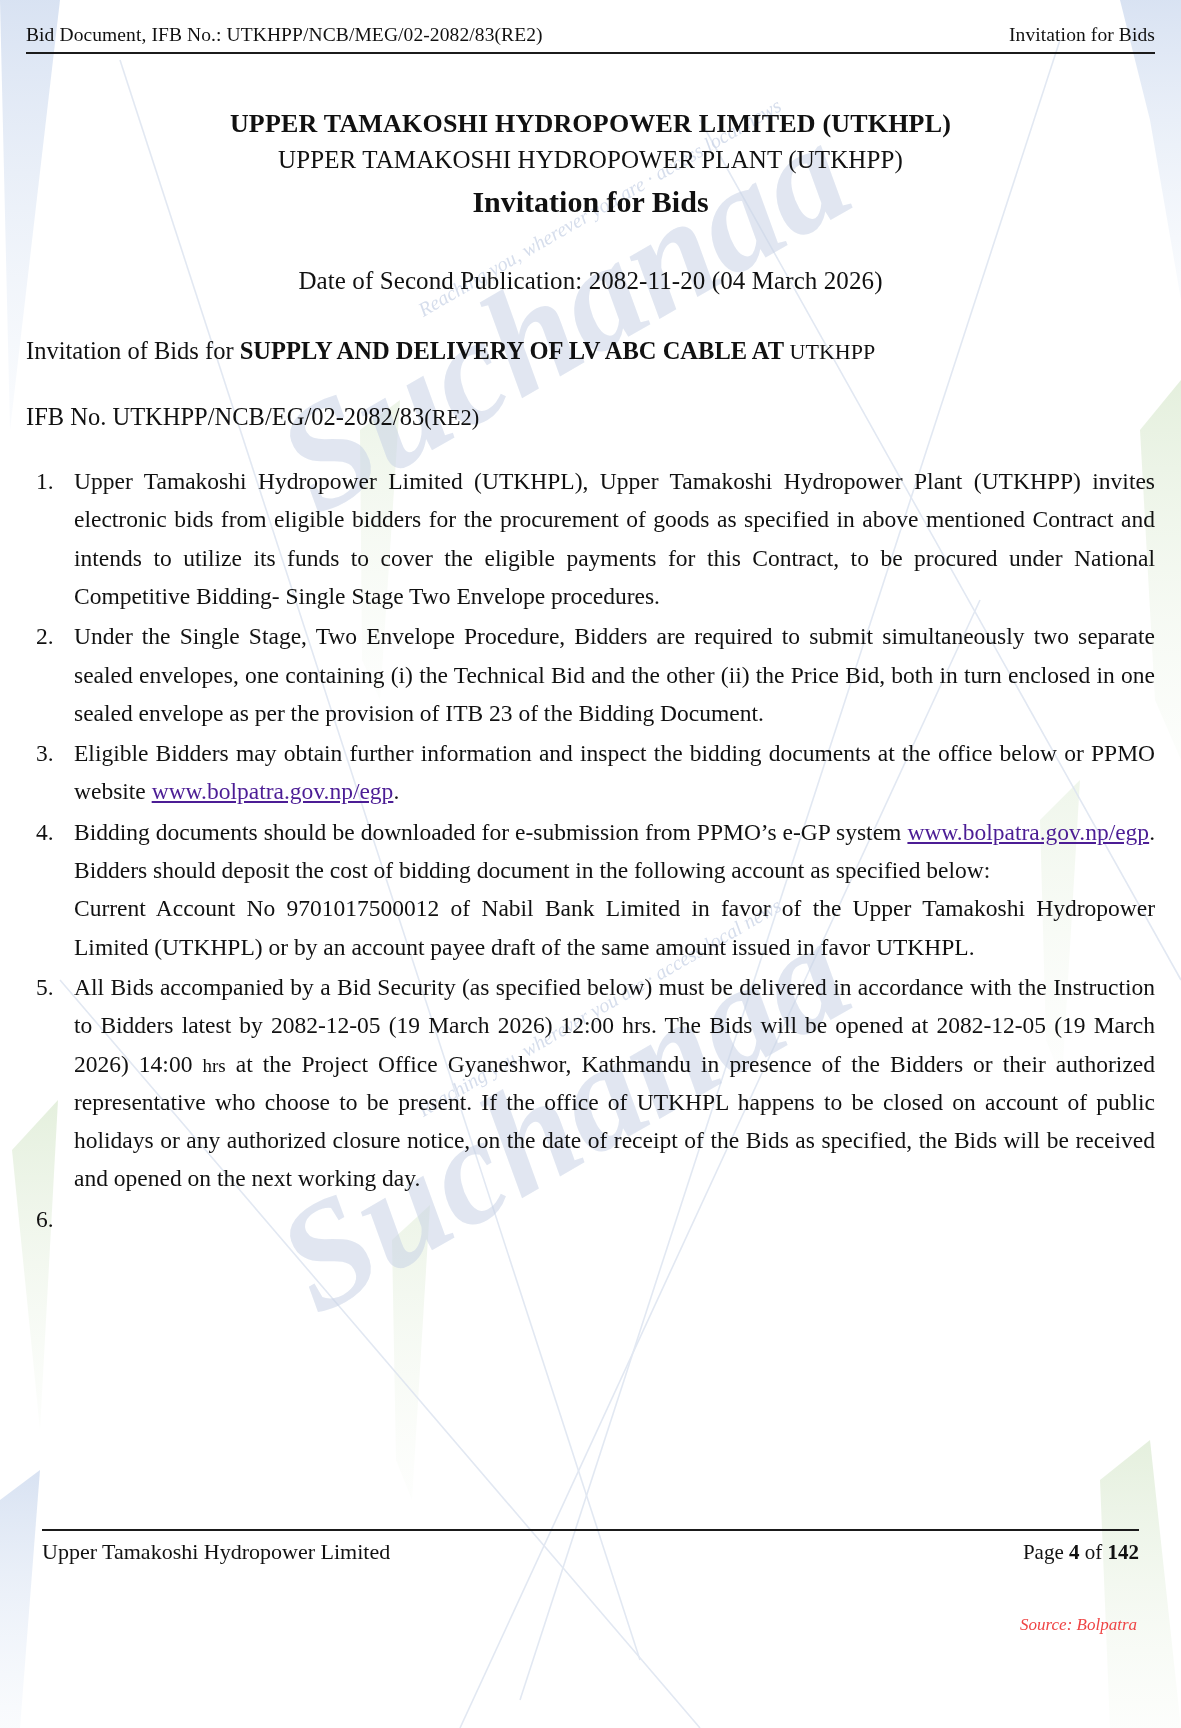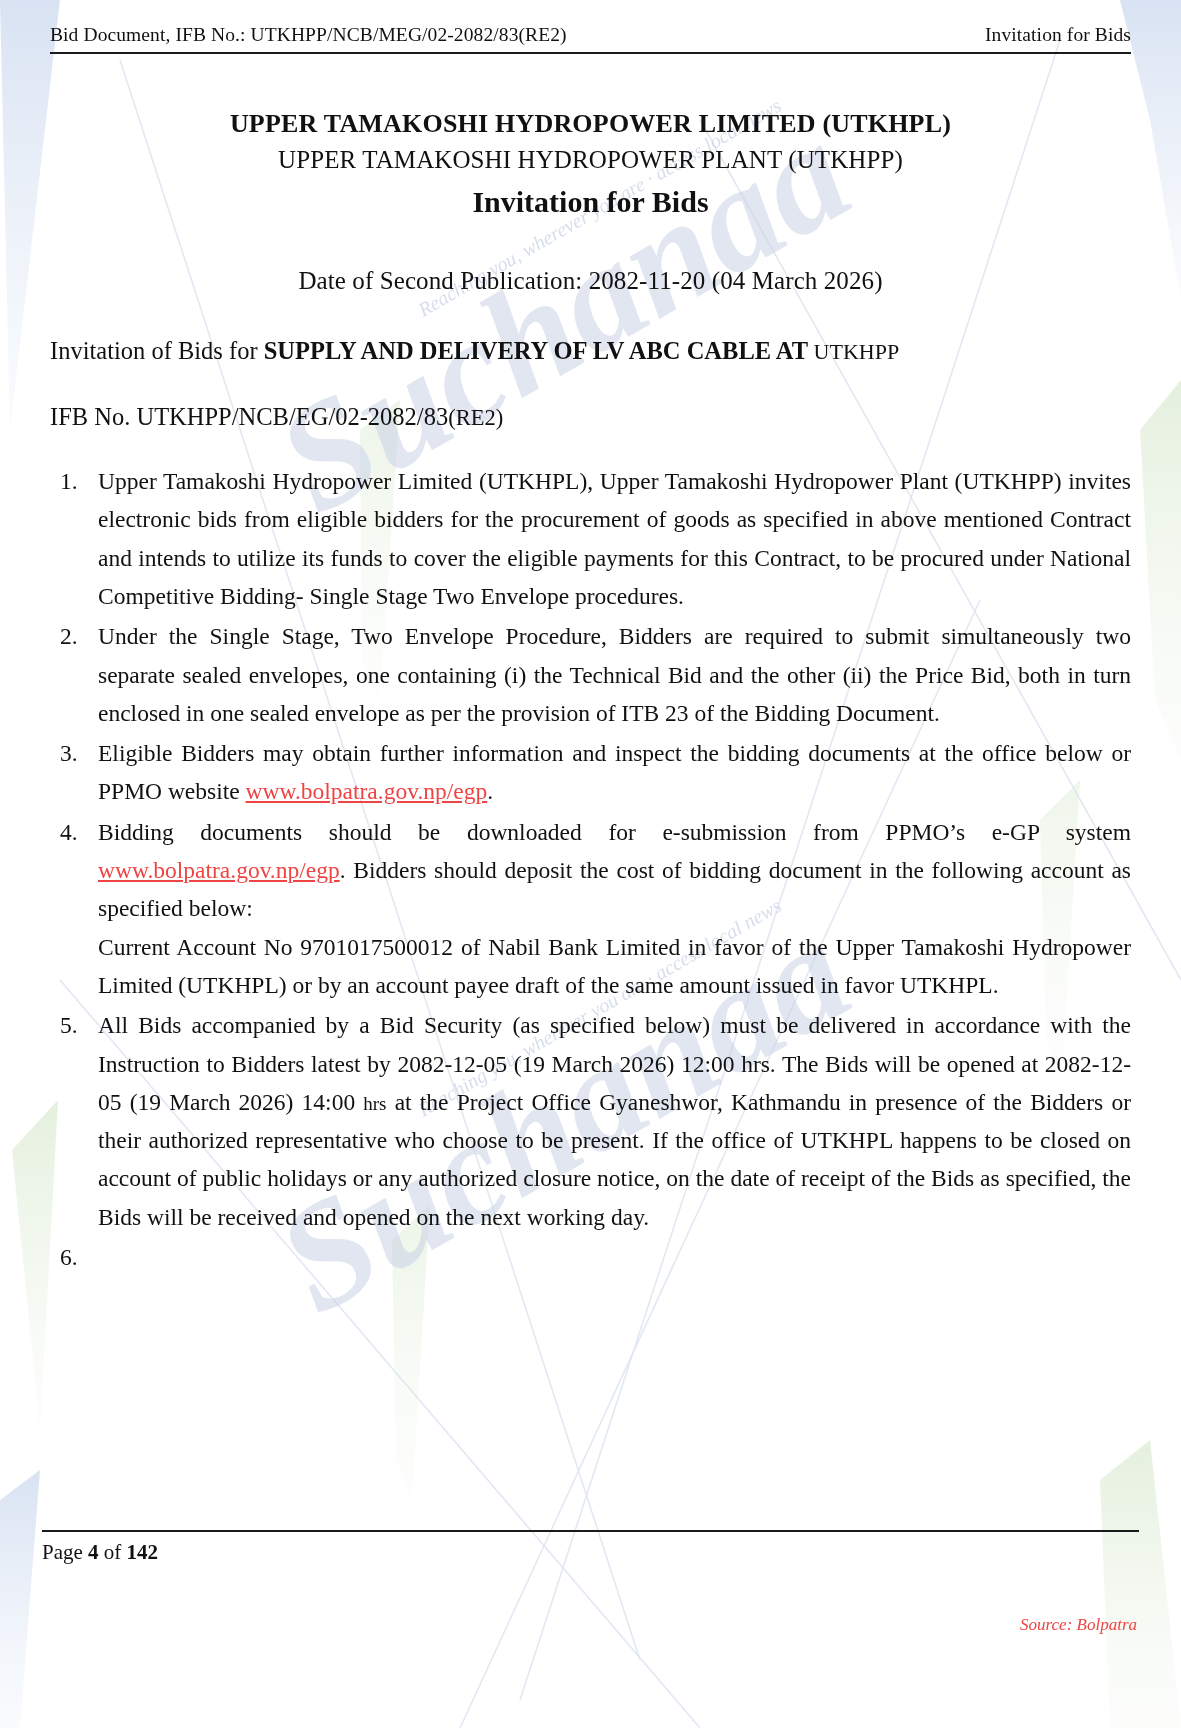--- a/index.html
+++ b/index.html
@@ -60,21 +60,21 @@
     white-space: nowrap;
     transform-origin: left center;
   }
   .wm-sub-1 { left: 420px; top: 300px; transform: rotate(-30deg); }
   .wm-sub-2 { left: 420px; top: 1100px; transform: rotate(-30deg); }
 
   
   .page {
     position: relative;
     z-index: 2;
-    padding: 0 50px;
+    padding: 0 26px;
     box-sizing: border-box;
     width: 1181px;
     height: 1653px;
   }
 
   
   .running-head {
     display: flex;
     justify-content: space-between;
     align-items: baseline;
@@ -151,21 +151,21 @@
     top: 0;
     width: 30px;
     text-align: left;
   }
   .sub-para {
     display: block;
     margin-top: 0;
     text-align: justify;
   }
   a.doc-link {
-    color: #ef4444;
+    color: #4c1d95;
     text-decoration: underline;
   }
   .hrs { font-size: 19px; }
 
   
   .footer-wrap {
     position: absolute;
     left: 42px;
     right: 42px;
     bottom: 88px;
@@ -286,19 +286,20 @@
 
     <li>
       <span class="num">6.</span>
     </li>
 
   </ol>
 
   <div class="footer-wrap">
     <hr class="foot-rule">
     <div class="footer-row">
+      <span>Upper Tamakoshi Hydropower Limited</span>
       <span class="pg"><span>Page </span><b>4</b><span> of </span><b>142</b></span>
     </div>
   </div>
 
   <div class="source-note">Source: Bolpatra</div>
 
 </div>
 
 </body></html>

